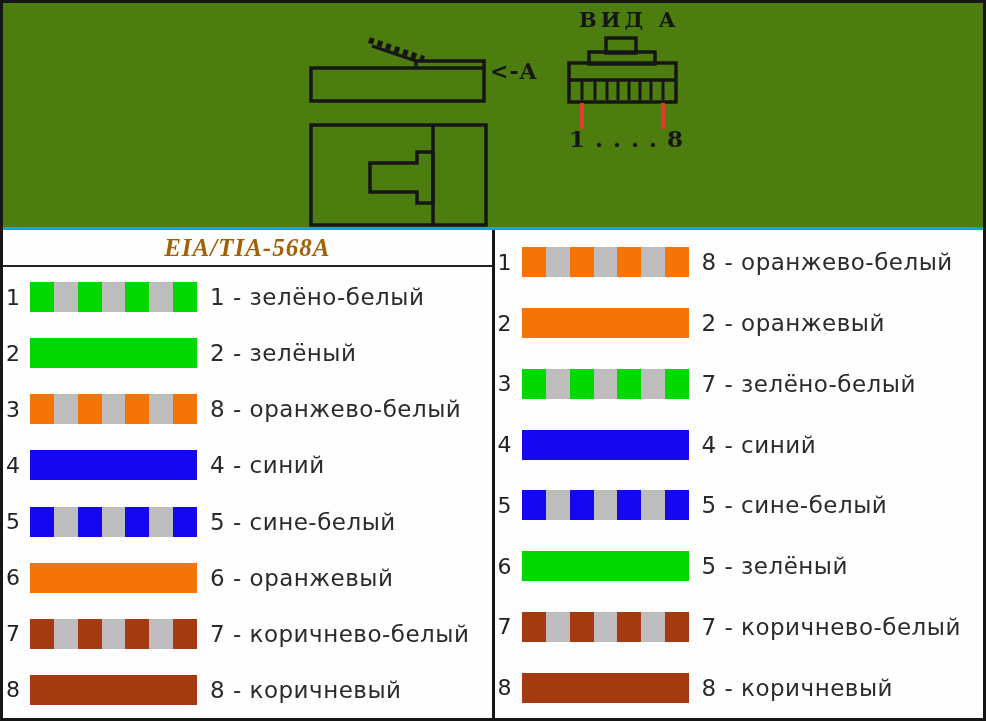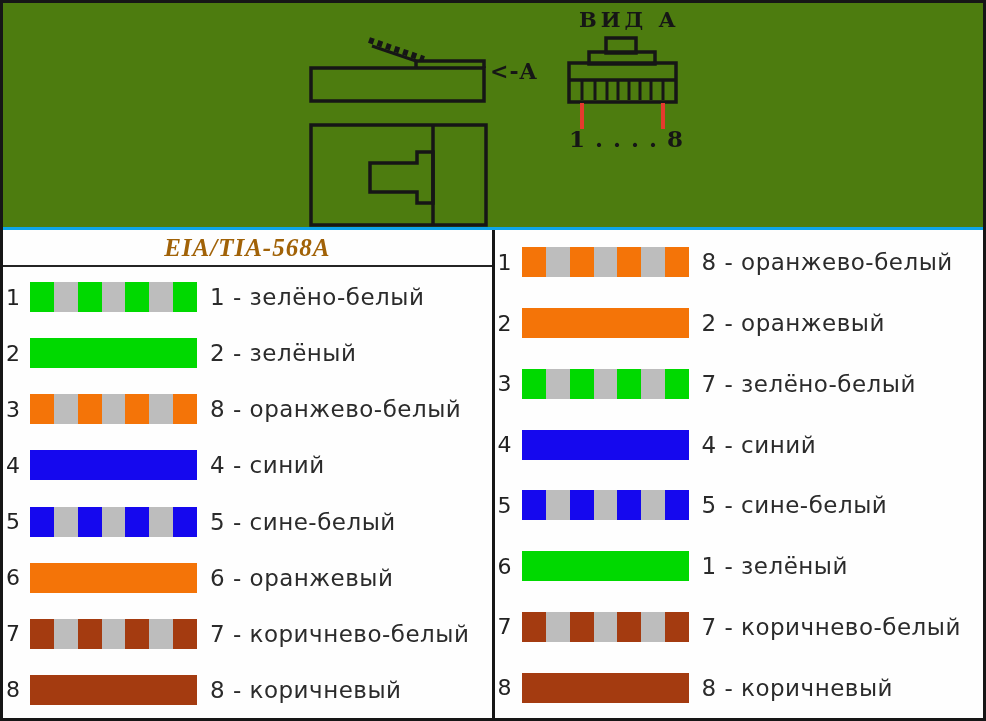--- a/index.html
+++ b/index.html
@@ -194,21 +194,21 @@
             <span class="wire-label">4 - синий</span>
           </div>
           <div class="row">
             <span class="pin-num">5</span>
             <span class="bar" style="background: repeating-linear-gradient(90deg, rgb(21, 8, 238) 0px, rgb(21, 8, 238) 23.8571px, rgb(189, 189, 189) 23.8571px, rgb(189, 189, 189) 47.7143px);"></span>
             <span class="wire-label">5 - сине-белый</span>
           </div>
           <div class="row">
             <span class="pin-num">6</span>
             <span class="bar" style="background: rgb(0, 217, 0);"></span>
-            <span class="wire-label">1 - зелёный</span>
+            <span class="wire-label">5 - зелёный</span>
           </div>
           <div class="row">
             <span class="pin-num">7</span>
             <span class="bar" style="background: repeating-linear-gradient(90deg, rgb(164, 59, 16) 0px, rgb(164, 59, 16) 23.8571px, rgb(189, 189, 189) 23.8571px, rgb(189, 189, 189) 47.7143px);"></span>
             <span class="wire-label">7 - коричнево-белый</span>
           </div>
           <div class="row">
             <span class="pin-num">8</span>
             <span class="bar" style="background: rgb(164, 59, 16);"></span>
             <span class="wire-label">8 - коричневый</span>

